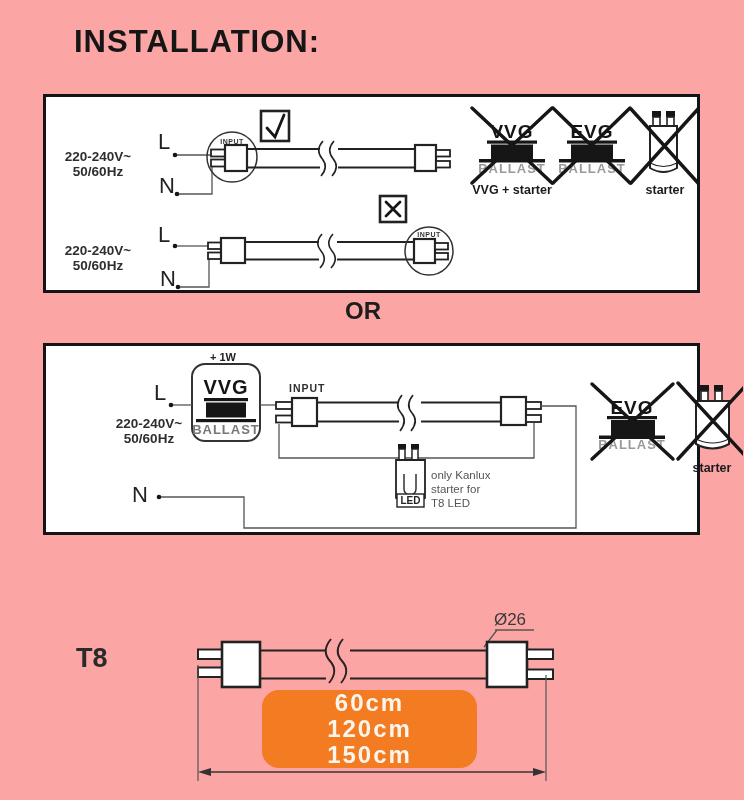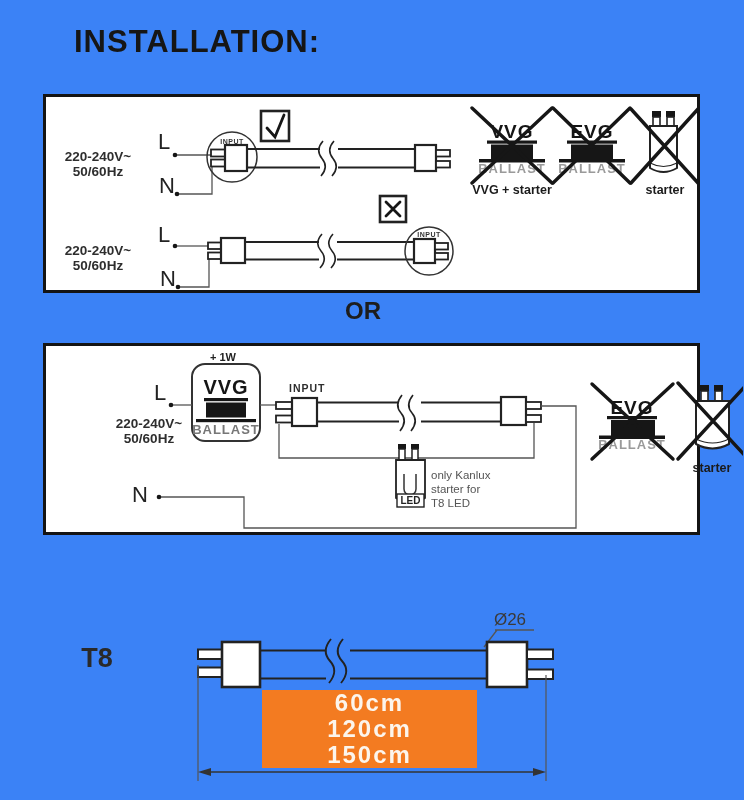--- a/index.html
+++ b/index.html
@@ -1,26 +1,26 @@
 <!DOCTYPE html>
 <html><head>
 <meta charset="utf-8">
 <style>
   html,body{margin:0;padding:0;background:#fff;}
-  #stage{position:relative;width:744px;height:800px;background:#3b82f6;overflow:hidden;
+  #stage{position:relative;width:744px;height:800px;background:#fca5a5;overflow:hidden;
          font-family:"Liberation Sans",sans-serif;}
   .abs{position:absolute;}
   .frame{position:absolute;border:3px solid #141414;background:#fff;}
   #page-title{left:74px;top:24px;font-size:31px;font-weight:700;letter-spacing:1px;color:#161616;}
   #or-label{left:320px;top:297px;width:86px;text-align:center;font-size:24px;font-weight:700;color:#1d1d1d;}
-  #t8-size{left:52px;top:640px;width:90px;text-align:center;font-size:27px;line-height:36px;
+  #t8-size{left:76px;top:640px;width:90px;font-size:27px;line-height:36px;
            font-weight:600;color:#2a2a2a;}
   #length-badge{left:262px;top:690px;width:215px;height:78px;background:#F37B21;
                 display:flex;flex-direction:column;justify-content:center;align-items:center;
-                color:#FCF5EC;font-size:24px;line-height:26px;font-weight:700;letter-spacing:2px;}
+                color:#FCF5EC;font-size:24px;line-height:26px;font-weight:700;letter-spacing:2px;border-radius:17px;}
   
   text{font-family:"Liberation Sans",sans-serif;}
   .vt{font-size:13.5px;font-weight:700;fill:#2e2e2e;}
   .term{font-size:22px;font-weight:400;fill:#222;}
   .inp{font-size:7px;font-weight:700;fill:#333;letter-spacing:.5px;}
   .inp2{font-size:10.5px;font-weight:700;fill:#2e2e2e;letter-spacing:1px;}
   .big{font-size:19px;font-weight:700;fill:#151515;letter-spacing:1px;}
   .big20{font-size:20px;font-weight:700;fill:#151515;letter-spacing:1px;}
   .ballast{font-size:13px;font-weight:700;fill:#9a9a9a;letter-spacing:1px;}
   .ballast2{font-size:13px;font-weight:700;fill:#777;letter-spacing:1px;}

